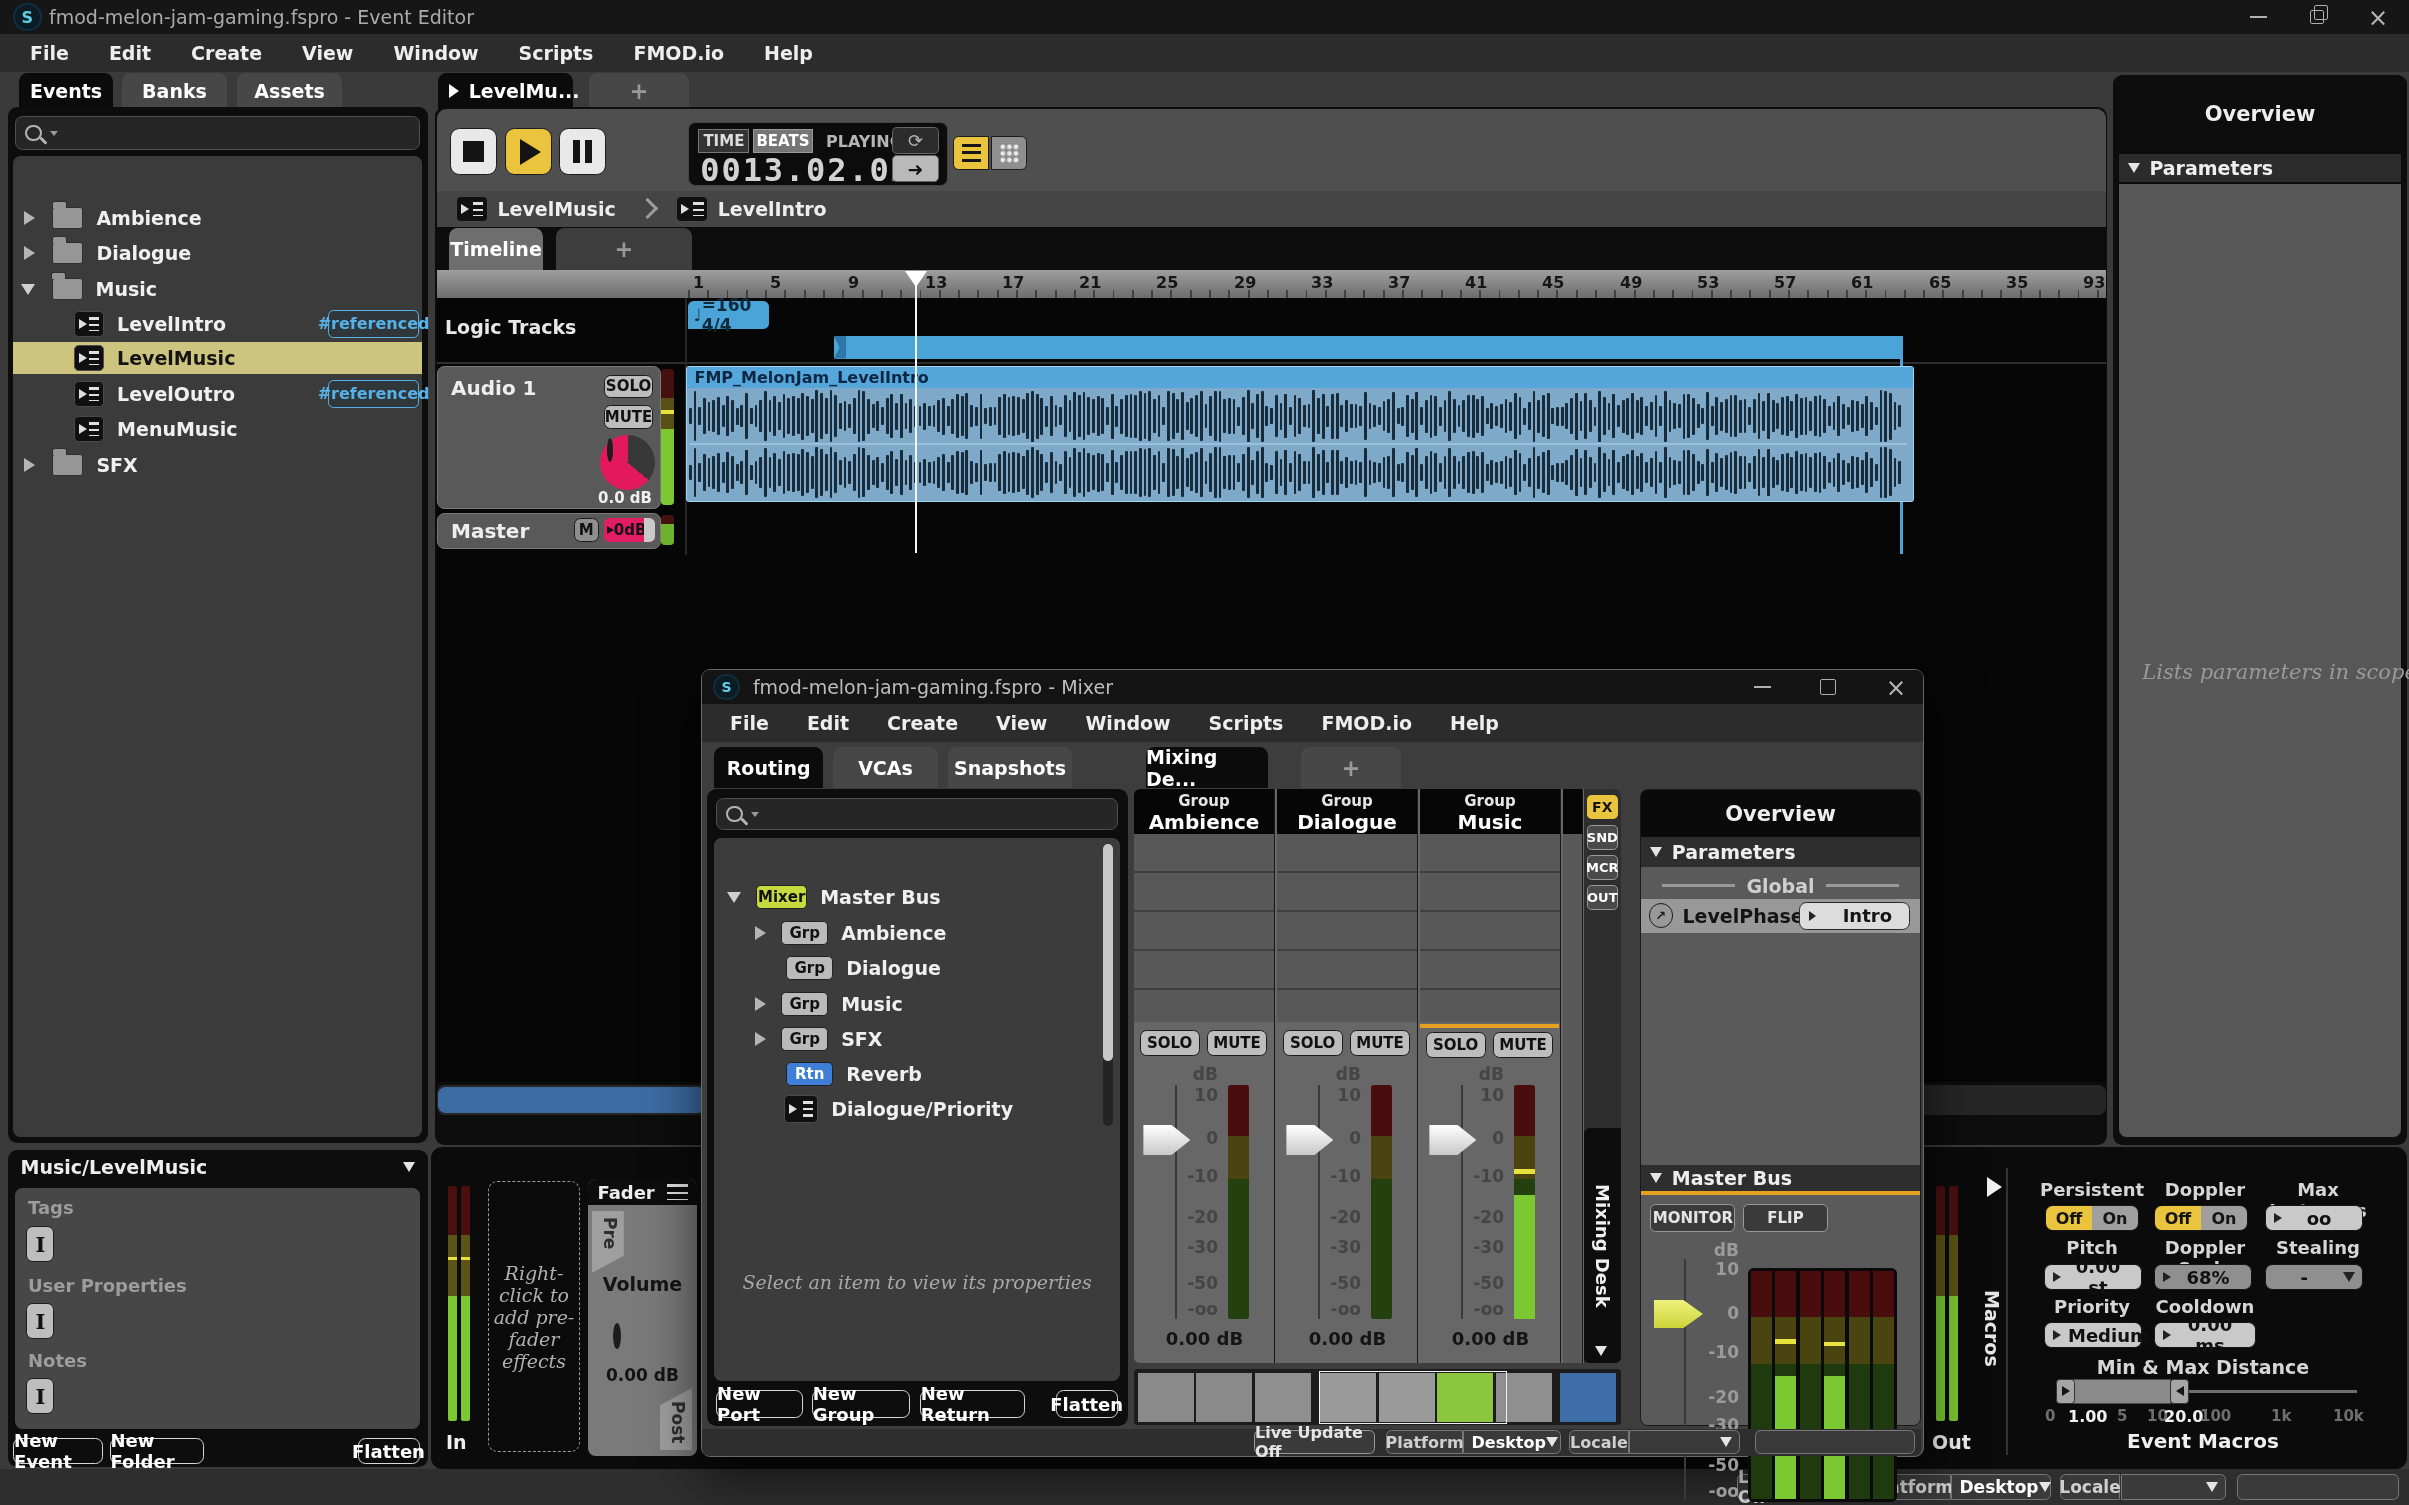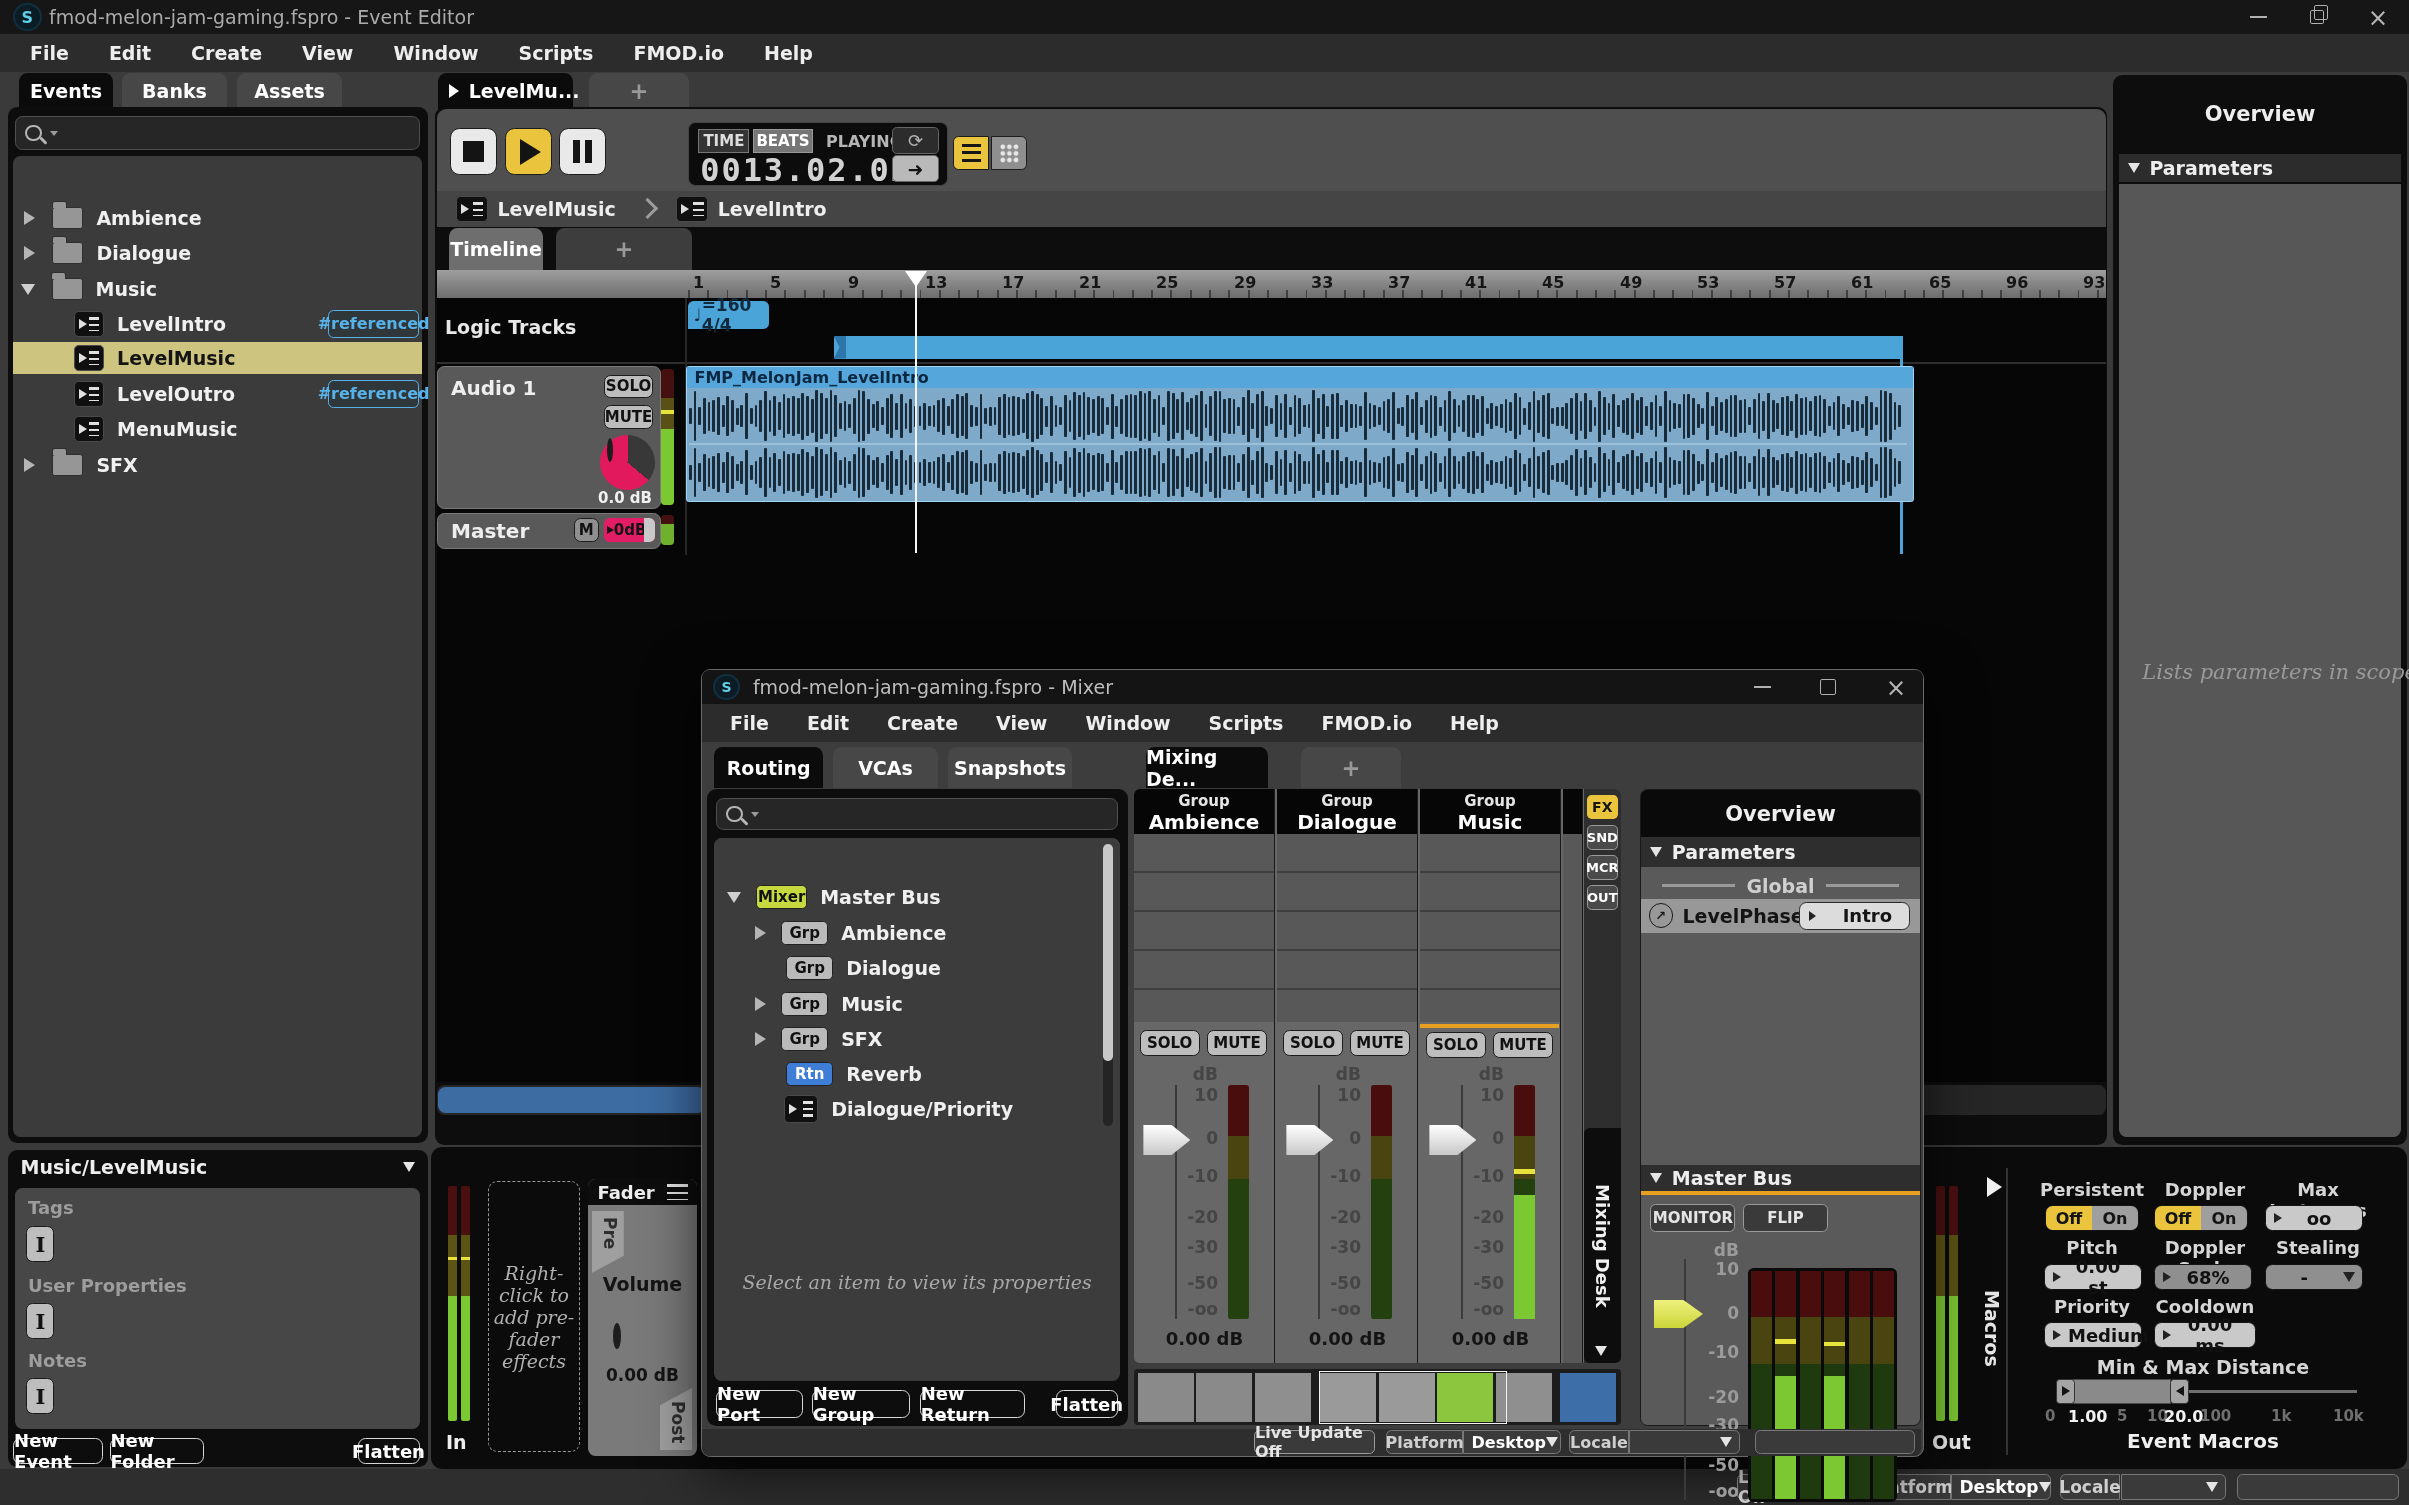--- a/index.html
+++ b/index.html
@@ -219,21 +219,21 @@
       <span class="rlabel" style="left:797px;">29</span>
       <span class="rlabel" style="left:874px;">33</span>
       <span class="rlabel" style="left:951px;">37</span>
       <span class="rlabel" style="left:1028px;">41</span>
       <span class="rlabel" style="left:1105px;">45</span>
       <span class="rlabel" style="left:1183px;">49</span>
       <span class="rlabel" style="left:1260px;">53</span>
       <span class="rlabel" style="left:1337px;">57</span>
       <span class="rlabel" style="left:1414px;">61</span>
       <span class="rlabel" style="left:1492px;">65</span>
-      <span class="rlabel" style="left:1569px;">96</span>
+      <span class="rlabel" style="left:1569px;">35</span>
       <span class="rlabel" style="left:1646px;">93</span>
   </div>
 
   <div class="a" style="left:437px;top:298px;width:1669px;height:784px;background:#060606;"></div>
   <span class="a b" style="left:445px;top:316px;font-size:19px;color:#e8e8e8;">Logic Tracks</span>
   <div class="a" style="left:437px;top:362px;width:1669px;height:1.9px;background:#2e2e2e;"></div>
   <div class="a" style="left:685px;top:298px;width:1.9px;height:257px;background:#262626;"></div>
 
   <div class="a fx b" style="left:688px;top:301px;width:81px;height:28px;background:#4ba4d8;border-radius:5.6px 5.6px 5.6px 0;color:#10293c;font-size:17px;padding-left:5.6px;box-sizing:border-box;">
     <span>♩</span>

